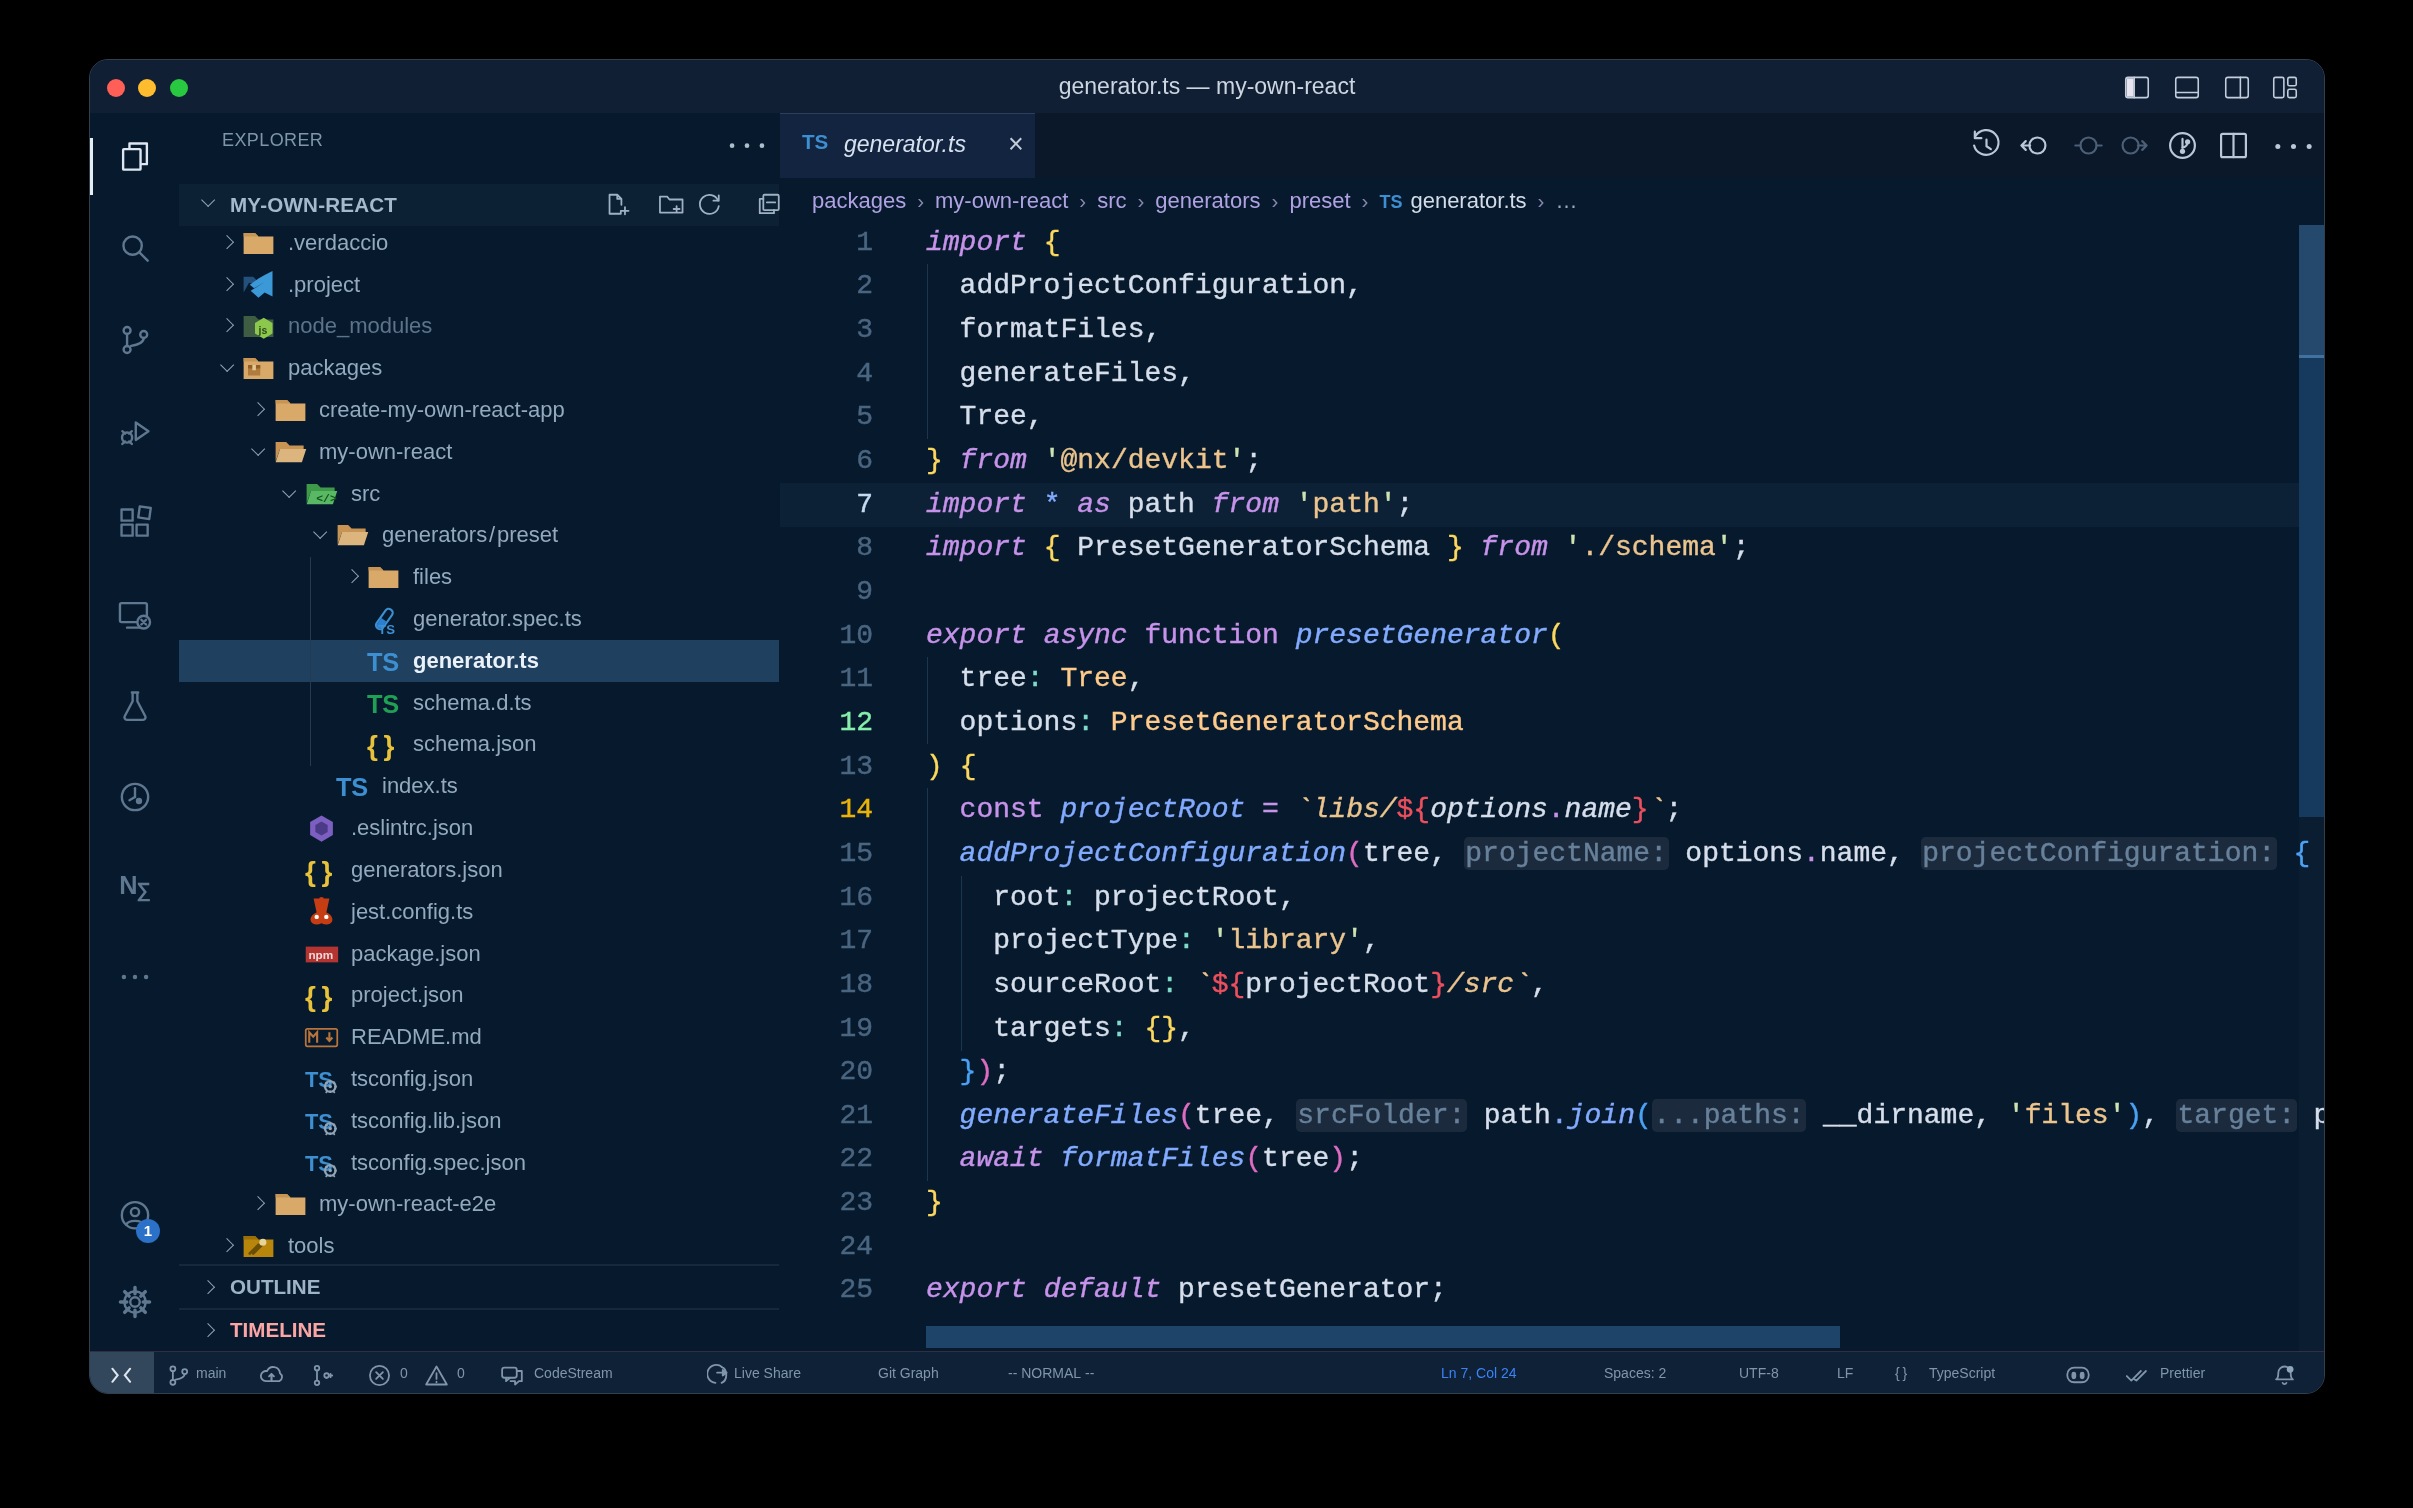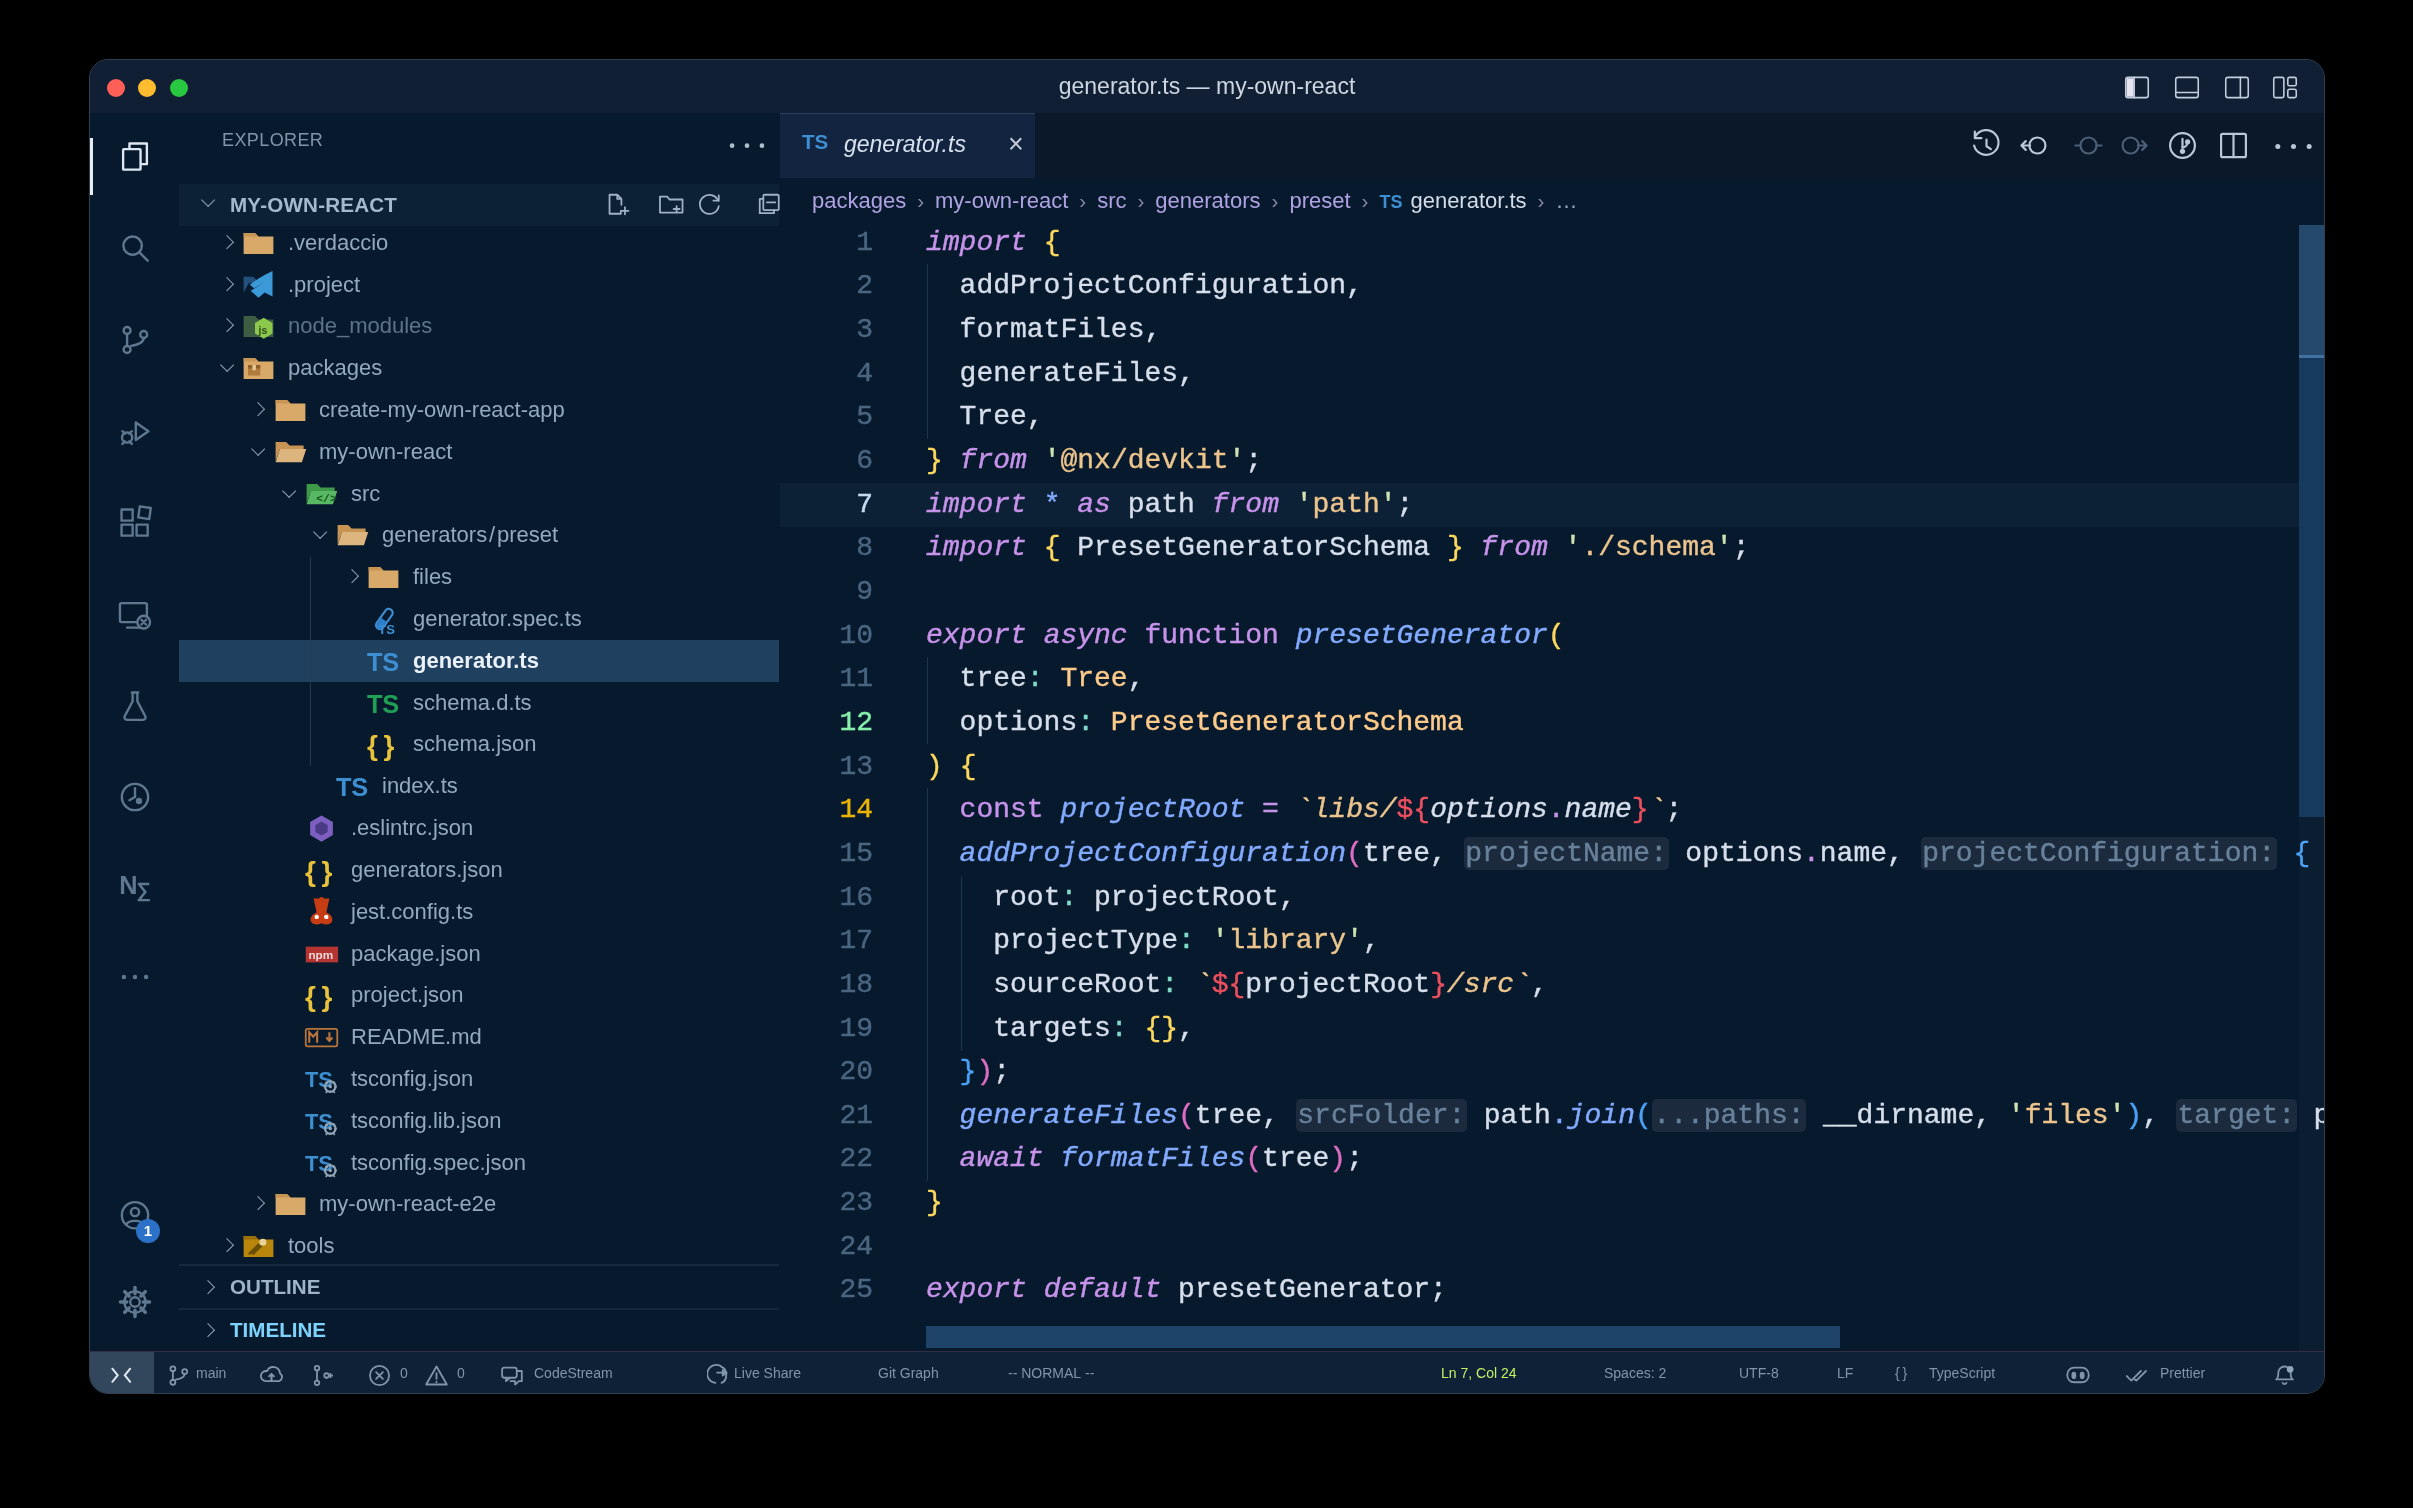--- a/index.html
+++ b/index.html
@@ -357,21 +357,21 @@
           <circle cx="25" cy="15" r="4" fill="#e8d49a"></circle>
         </svg>
 <span class="nm" style="left:109px">tools</span>
 </div>
 <div class="abs" style="left:131px;top:444px;width:1.2px;height:209px;background:#233c52"></div>
 <div class="abs" style="left:0;top:1151px;width:600px;height:1.6px;background:#16293c"></div>
 <div class="chev cR" style="left:24px;top:1169px"></div>
 <div class="abs" style="left:51px;top:1153px;height:42px;line-height:42px;color:#9db3c6;font-size:20.6px;font-weight:bold">OUTLINE</div>
 <div class="abs" style="left:0;top:1195px;width:600px;height:1.6px;background:#16293c"></div>
 <div class="chev cR" style="left:24px;top:1212px"></div>
-<div class="abs" style="left:51px;top:1196px;height:42px;line-height:42px;color:#7dd3fc;font-size:20.6px;font-weight:bold">TIMELINE</div>
+<div class="abs" style="left:51px;top:1196px;height:42px;line-height:42px;color:#fca5a5;font-size:20.6px;font-weight:bold">TIMELINE</div>
 </div>
 <div id="edit">
 <div id="tabbar">
 <div class="abs" style="left:0;top:0;width:255px;height:65px;background:#122440;border-top:1.6px solid #2a405c"></div>
 <div class="abs" style="left:22px;top:17.4px;font-size:20.6px;font-weight:bold;color:#3d8fd1;font-family:Liberation Sans">TS</div>
 <div class="abs" style="left:64px;top:0;height:65px;line-height:63px;color:#d8e2ef;font-size:23px;font-style:italic">generator.ts</div>
 <div class="abs" style="left:228px;top:0;height:65px;line-height:62px;color:#c3ccd8;font-size:27px">×</div>
 <svg class="abs" style="left:1189px;top:15px" width="35" height="35" viewBox="0 0 24 24" fill="none" stroke="#b9c7d8" stroke-width="1.5" stroke-linecap="round" stroke-linejoin="round">
           <path d="M4.5 5.5A8.5 8.5 0 1 1 3.5 12"></path>
           <path d="M4 2.5v4.5h4.5"></path>
@@ -513,21 +513,21 @@
         <path d="M16 8h4.5v9h-2.5l-3.5 3v-3h-4"></path>
       </svg>
 <div class="abs" style="left:444px;top:0;height:44px;line-height:43px;color:#8095aa;white-space:nowrap">CodeStream</div>
 <svg class="abs" style="left:617px;top:9.5px" width="27" height="27" viewBox="0 0 24 24" fill="none" stroke="#8095aa" stroke-width="1.6" stroke-linecap="round" stroke-linejoin="round">
         <path d="M13.5 4.5a8 8 0 1 0-6 14M13 4.5c5 1.5 6 11.5 0 14"></path>
         <path d="M9 9.5h5.5M14 7l3.5 2.5L14 12z" fill="#8095aa"></path>
       </svg>
 <div class="abs" style="left:644px;top:0;height:44px;line-height:43px;color:#8095aa;white-space:nowrap">Live Share</div>
 <div class="abs" style="left:788px;top:0;height:44px;line-height:43px;color:#8095aa;white-space:nowrap">Git Graph</div>
 <div class="abs" style="left:918px;top:0;height:44px;line-height:43px;color:#8095aa;white-space:nowrap">--&nbsp;NORMAL&nbsp;--</div>
-<div class="abs" style="left:1351px;top:0;height:44px;line-height:43px;color:#bef264;white-space:nowrap">Ln 7, Col 24</div>
+<div class="abs" style="left:1351px;top:0;height:44px;line-height:43px;color:#3b82f6;white-space:nowrap">Ln 7, Col 24</div>
 <div class="abs" style="left:1514px;top:0;height:44px;line-height:43px;color:#8095aa;white-space:nowrap">Spaces: 2</div>
 <div class="abs" style="left:1649px;top:0;height:44px;line-height:43px;color:#8095aa;white-space:nowrap">UTF-8</div>
 <div class="abs" style="left:1747px;top:0;height:44px;line-height:43px;color:#8095aa;white-space:nowrap">LF</div>
 <div class="abs" style="left:1805px;top:0;height:44px;line-height:43px;color:#8095aa;white-space:nowrap">{ }</div>
 <div class="abs" style="left:1839px;top:0;height:44px;line-height:43px;color:#8095aa;white-space:nowrap">TypeScript</div>
 <svg class="abs" style="left:1973px;top:9.5px" width="30" height="27" viewBox="0 0 24 24" fill="none" stroke="#8095aa" stroke-width="1.6" stroke-linecap="round" stroke-linejoin="round">
         <rect x="2.5" y="5" width="19" height="13" rx="6"></rect>
         <rect x="7" y="9.5" width="2.6" height="5" rx="1.3" fill="#8095aa"></rect>
         <rect x="14.4" y="9.5" width="2.6" height="5" rx="1.3" fill="#8095aa"></rect>
       </svg>

